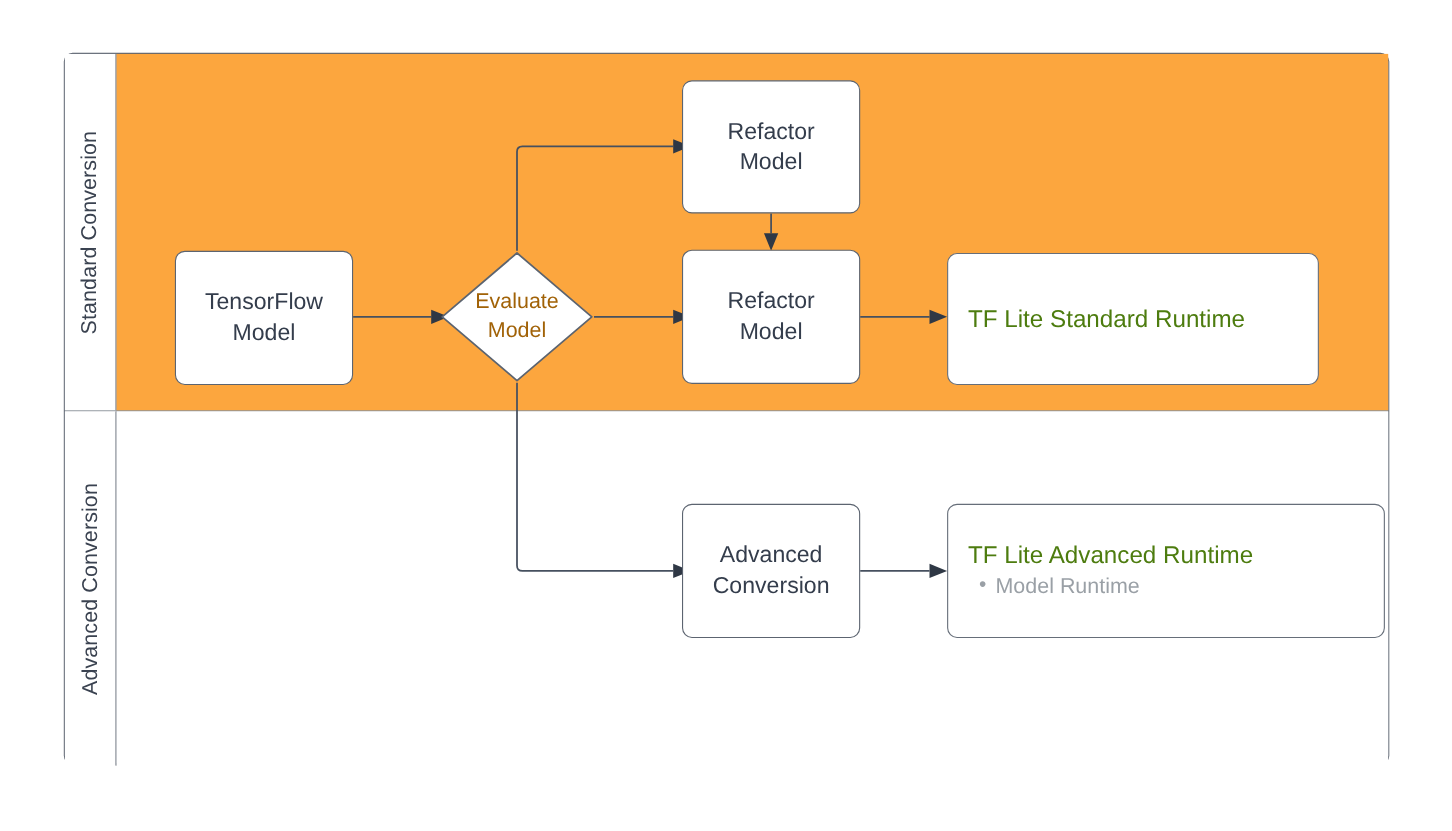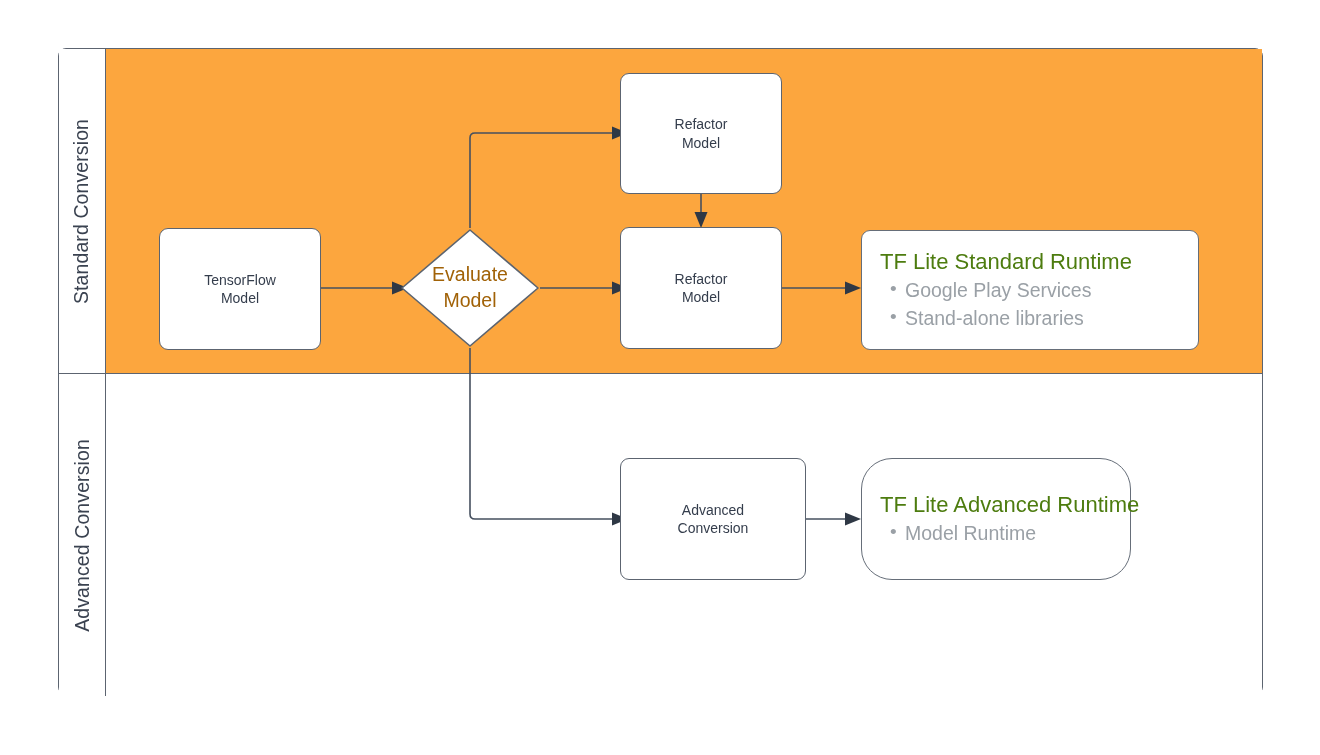--- a/index.html
+++ b/index.html
@@ -99,30 +99,30 @@
     position: absolute;
     box-sizing: border-box;
     background: #ffffff;
     border: 1.4px solid #5c6470;
     border-radius: 9px;
     display: flex;
     flex-direction: column;
     align-items: center;
     justify-content: center;
     color: #343d4c;
-    font-size: 14px;
+    font-size: 21px;
     line-height: 1.32;
     text-align: right;
   }
   .node .ln { display: block; }
 
   .node-tf-model      { left: 159px; top: 228px; width: 162px; height: 122px; }
   .node-refactor      { left: 620px; top: 73px;  width: 162px; height: 121px; }
   .node-convert       { left: 620px; top: 227px; width: 162px; height: 122px; }
-  .node-advanced-conv { left: 620px; top: 458px; width: 186px; height: 122px; }
+  .node-advanced-conv { left: 620px; top: 458px; width: 162px; height: 122px; }
 
   
   .diamond {
     position: absolute;
     left: 400px;
     top: 228px;
     width: 140px;
     height: 120px;
   }
   .diamond svg { position: absolute; left: 0; top: 0; }
@@ -146,21 +146,21 @@
     box-sizing: border-box;
     background: #ffffff;
     border: 1.4px solid #666e79;
     border-radius: 9px;
     padding: 12px 14px 10px 14px;
     display: flex;
     flex-direction: column;
     justify-content: center;
   }
   .runtime-standard { left: 861px; top: 230px; width: 338px; height: 120px; }
-  .runtime-advanced { left: 861px; top: 458px; width: 270px; height: 122px; border-radius: 31px; }
+  .runtime-advanced { left: 861px; top: 458px; width: 398px; height: 122px; }
 
   .runtime-title {
     font-size: 22px;
     color: #4d7c0f;
     margin: 0 0 2px 4px;
     white-space: nowrap;
   }
   .runtime-list {
     list-style: none;
     margin: 0;
@@ -270,24 +270,20 @@
     <span class="ln">Model</span>
   </div>
 
   <div class="node node-advanced-conv">
     <span class="ln">Advanced</span>
     <span class="ln">Conversion</span>
   </div>
 
   <div class="runtime-card runtime-standard">
     <div class="runtime-title">TF Lite Standard Runtime</div>
-    <ul class="runtime-list">
-      <li>Google Play Services</li>
-      <li>Stand-alone libraries</li>
-    </ul>
   </div>
 
   <div class="runtime-card runtime-advanced">
     <div class="runtime-title">TF Lite Advanced Runtime</div>
     <ul class="runtime-list">
       <li>Model Runtime</li>
     </ul>
   </div>
 
 </div>

